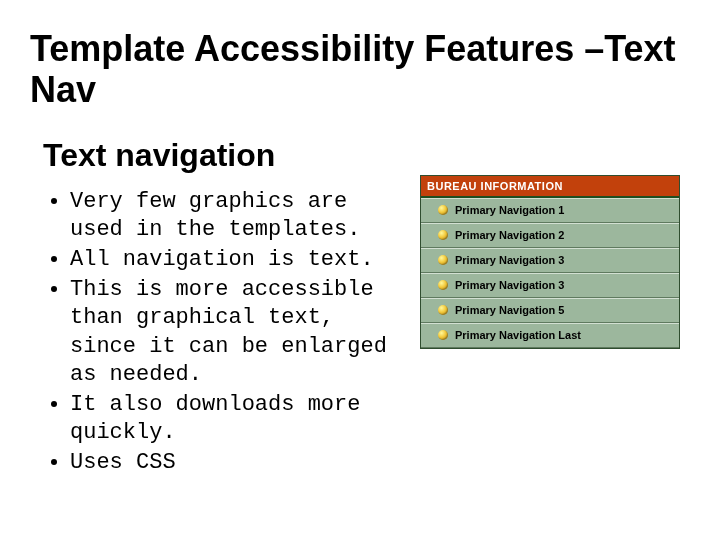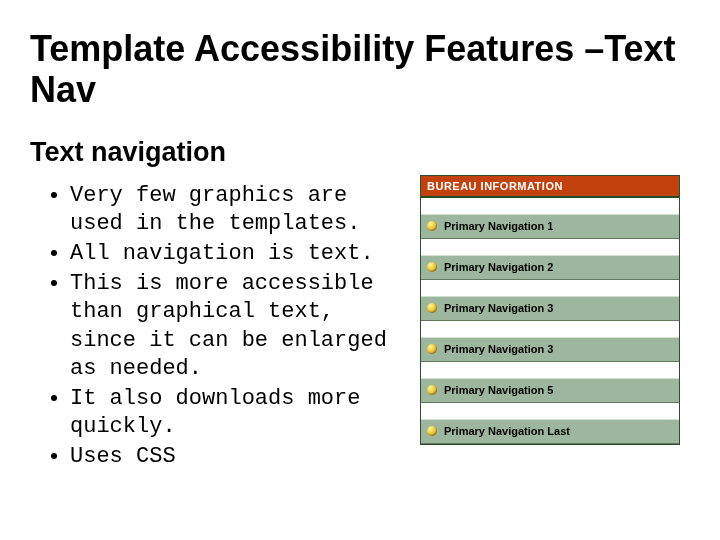--- a/index.html
+++ b/index.html
@@ -26,23 +26,23 @@
   }
   .body {
     display: flex;
     align-items: flex-start;
   }
   .left-col {
     width: 380px;
     padding-right: 10px;
   }
   .subheading {
-    font-size: 27px;
+    font-size: 32px;
     font-weight: bold;
-    margin: 0 0 14px 0;
+    margin: 0 0 14px 13px;
   }
   ul.bullets {
     list-style: disc;
     margin: 0;
     padding-left: 40px;
   }
   ul.bullets li {
     font-size: 22px;
     line-height: 1.28;
     margin-bottom: 2px;
@@ -65,23 +65,22 @@
     letter-spacing: 0.5px;
     padding: 4px 6px;
     border-bottom: 2px solid #1f4f20;
   }
   .nav-item {
     background: #9cb79d;
     border-top: 1px solid #d2e0d2;
     border-bottom: 1px solid #5f7a5f;
     display: flex;
     align-items: center;
-    padding: 3px 6px;
+    padding: 3px 17px;
     height: 17px;
-    margin-top: 16px;
   }
   .nav-item:first-of-type {
     border-top: none;
   }
   .bullet-dot {
     width: 10px;
     height: 10px;
     border-radius: 50%;
     background: radial-gradient(circle at 35% 30%, #fff89a 0%, #f2c83a 45%, #a67a12 100%);
     margin-right: 7px;

